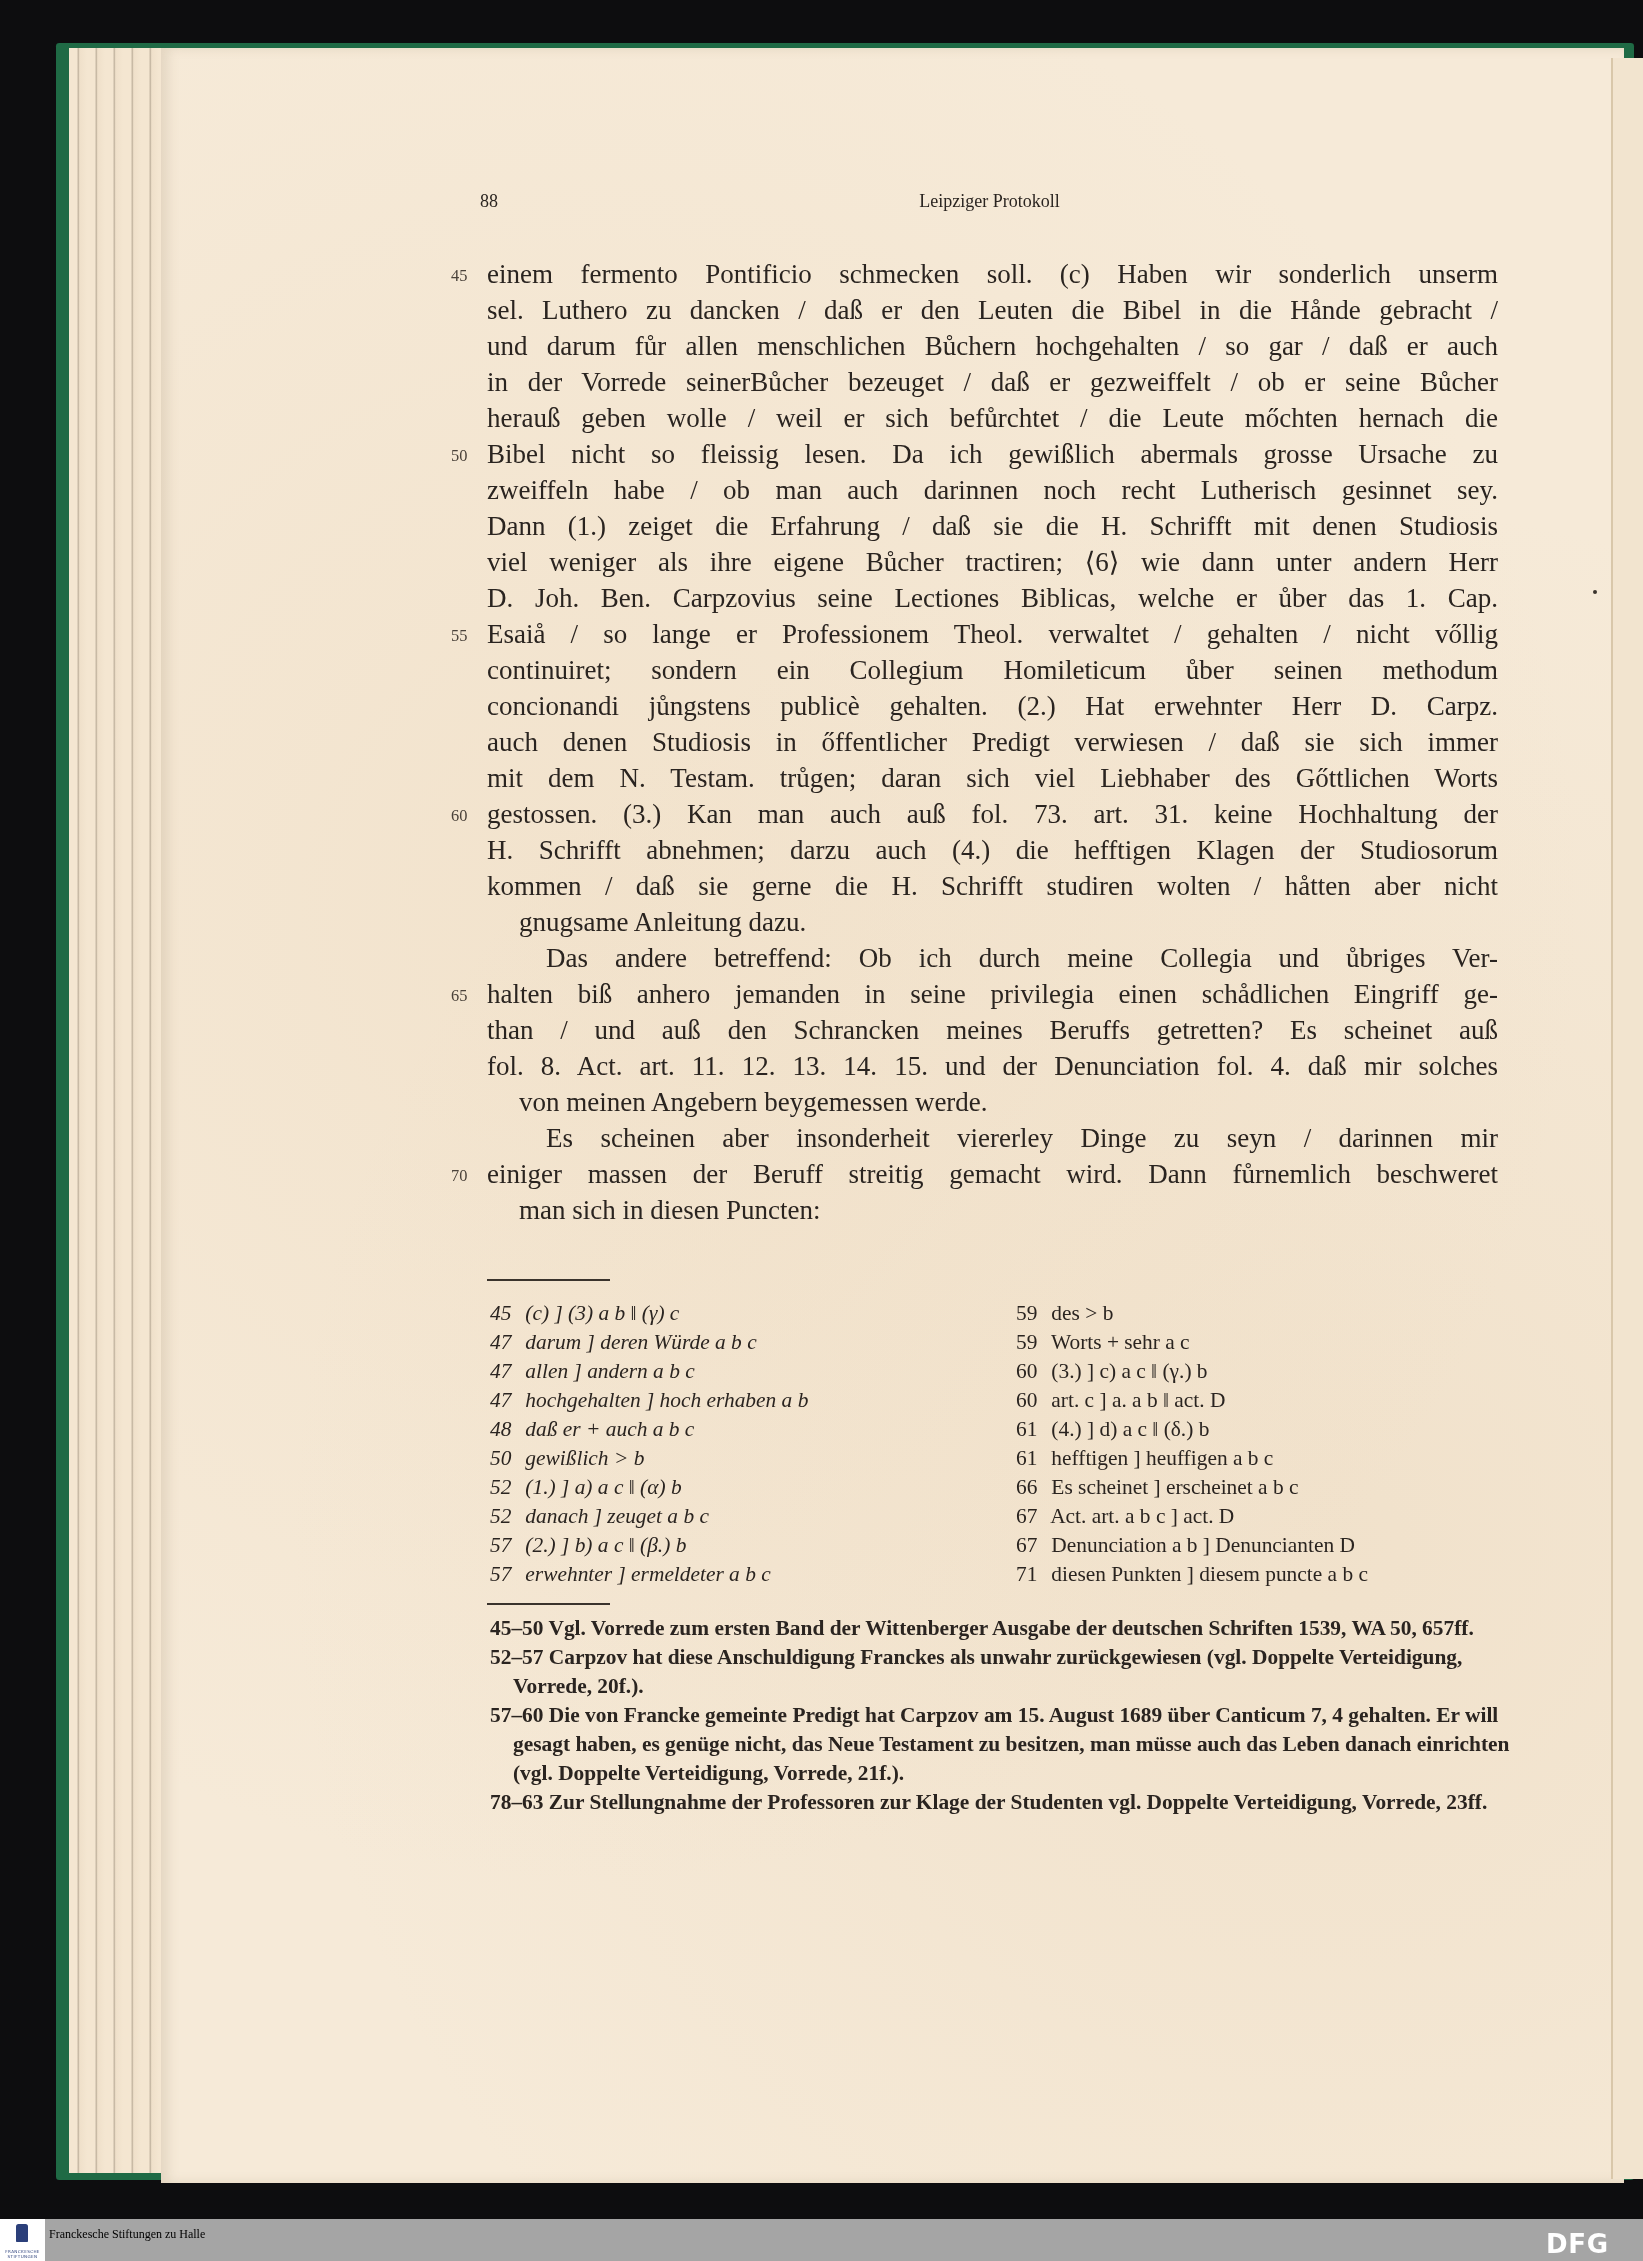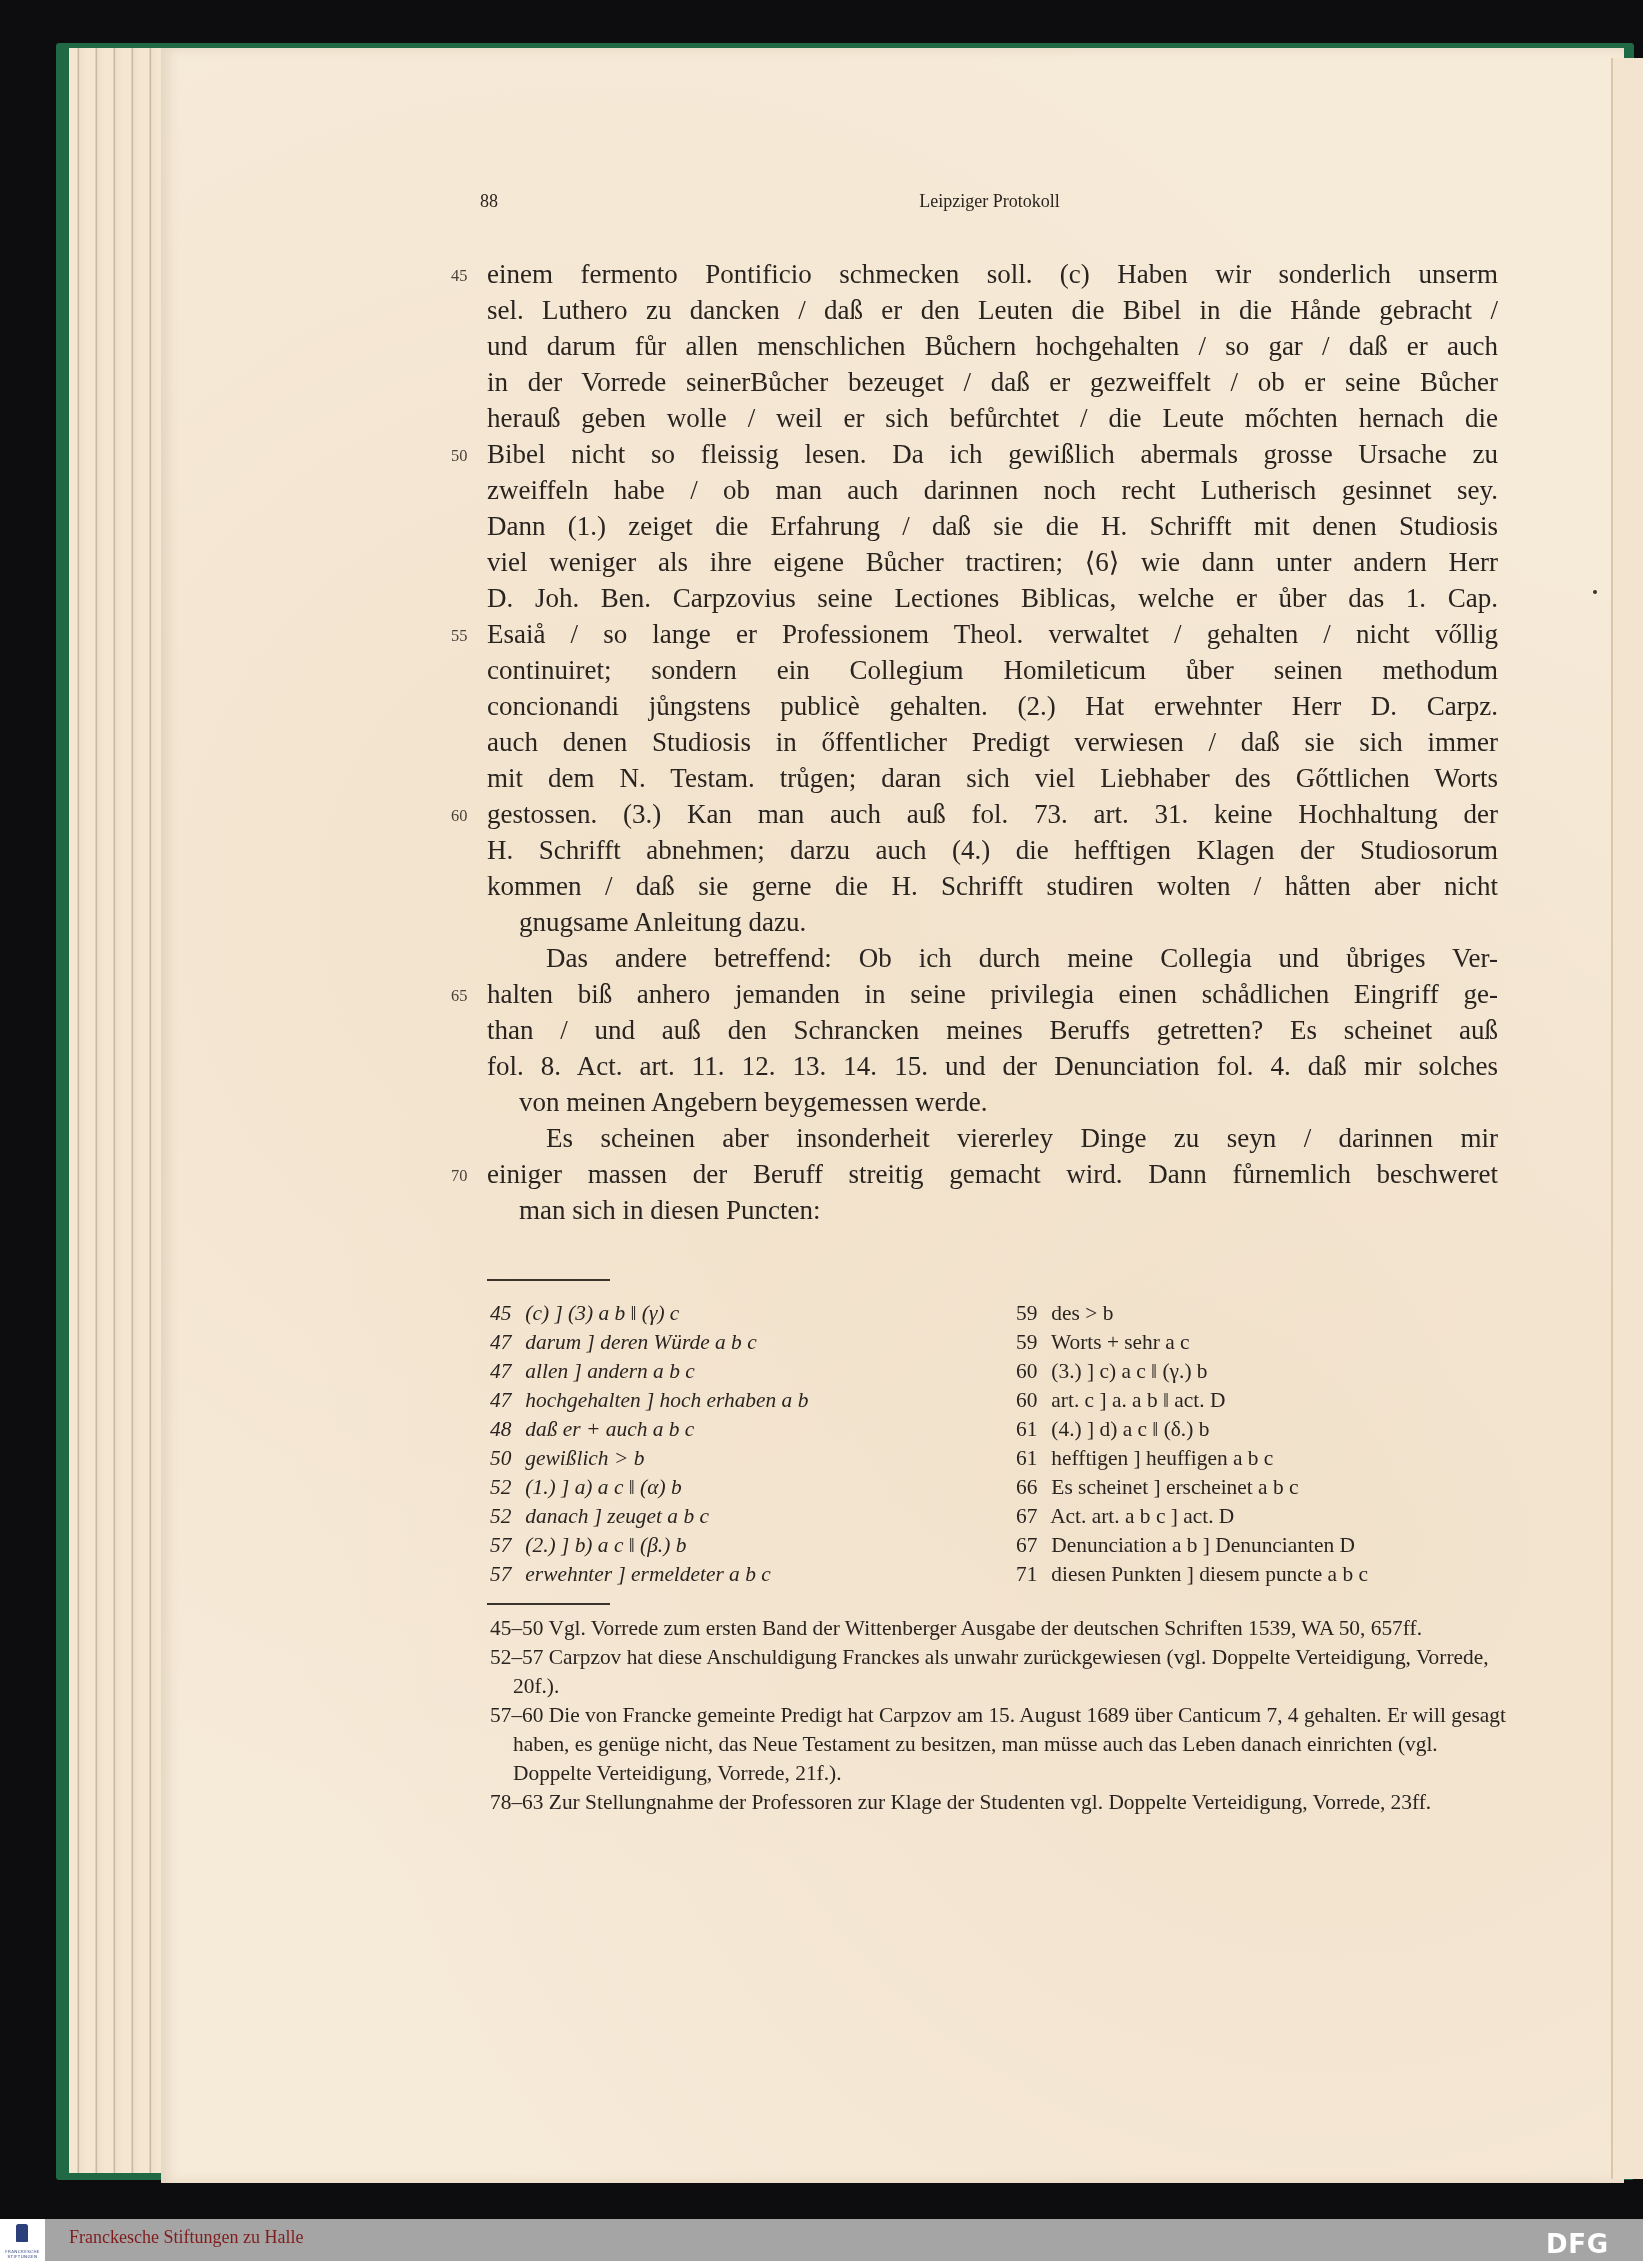--- a/index.html
+++ b/index.html
@@ -55,38 +55,38 @@
   .rule.r1 { top: 1279px; }
   .rule.r2 { top: 1603px; }
 
   .apparatus { position: absolute; top: 1299px; left: 490px; width: 1036px; }
   .app-col { position: absolute; top: 0; width: 510px; }
   .app-col.left { left: 0; font-style: italic; }
   .app-col.right { left: 526px; }
   .app-row { height: 29px; line-height: 29px; font-size: 21.4px; white-space: nowrap; }
   .app-ln { display: inline-block; width: 30px; }
 
-  .notes { position: absolute; top: 1614px; left: 490px; width: 1027px; }
+  .notes { position: absolute; top: 1614px; left: 490px; width: 1027px; font-weight: bold; }
   .note { font-size: 21.4px; line-height: 29px; padding-left: 23px; text-indent: -23px; text-align: left; }
 
   .footer-bar {
     position: absolute; left: 0; top: 2219px; width: 1644px; height: 42px; background: #a5a5a5;
   }
   .footer-logo {
     position: absolute; left: 0; top: 0; width: 45px; height: 42px; background: #ffffff;
   }
   .footer-logo .figure {
     position: absolute; left: 16.4px; top: 5px; width: 11.5px; height: 18px; background: #2b3f7a; border-radius: 2.5px 2.5px 0.8px 0.8px;
   }
   .footer-logo .caption {
     position: absolute; left: 1.6px; top: 30px; width: 42px; font-size: 4.1px; text-align: center; color: #2b3f7a;
     font-family: "DejaVu Sans", sans-serif; letter-spacing: 0.4px; line-height: 5px;
   }
   .footer-institution {
-    position: absolute; left: 49px; top: 8.2px; font-size: 18px; color: #7f1d1d; margin-left: 20px;
+    position: absolute; left: 49px; top: 8.2px; font-size: 12px; color: #000000;
   }
   .footer-dfg {
     position: absolute; right: 35px; top: 10px; font-size: 26px; font-weight: bold; color: #ffffff;
     font-family: "DejaVu Sans", sans-serif; letter-spacing: 0.8px;
   }
   .bullet-mark { position: absolute; left: 1593px; top: 590px; width: 4.1px; height: 4.1px; border-radius: 50%; background: #3a332c; }
 </style>
 </head>
 <body>
 

